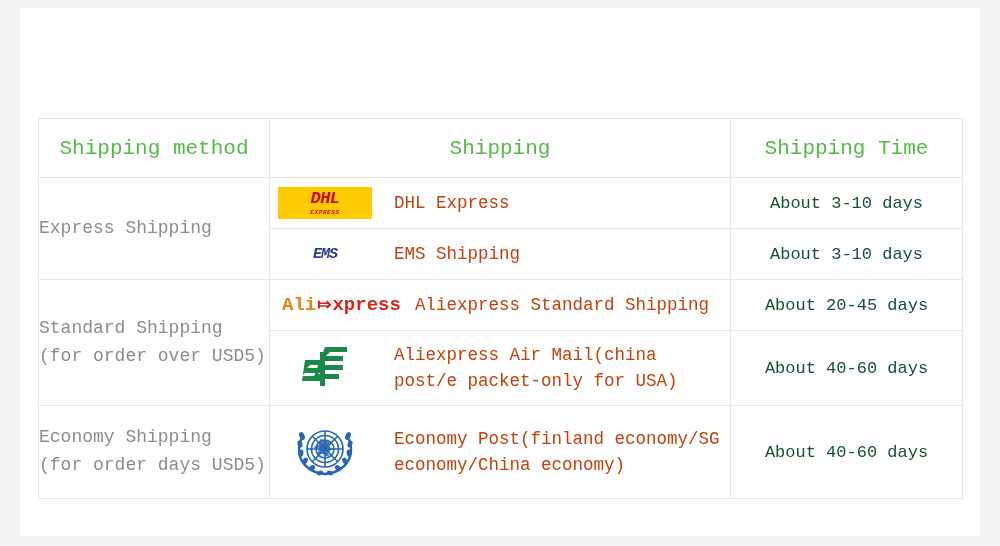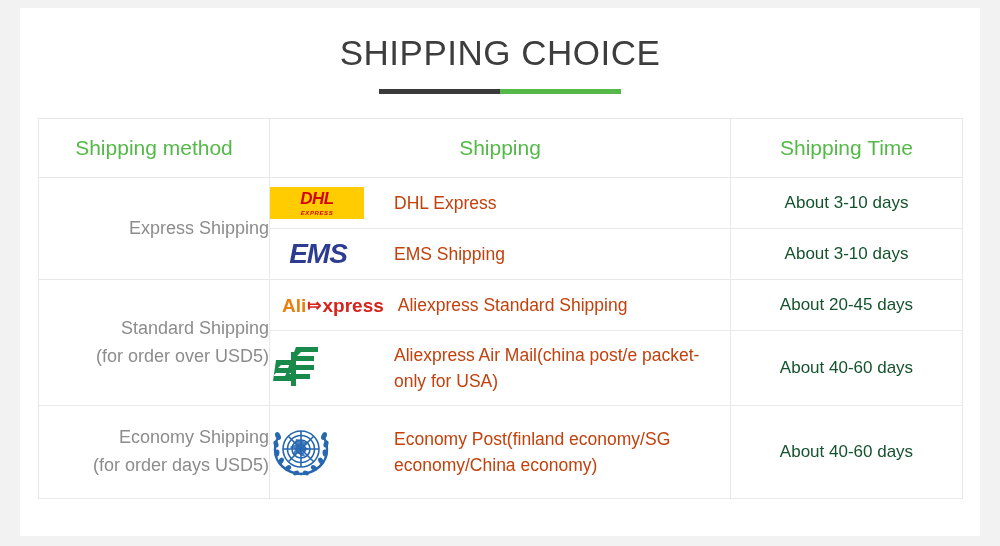--- a/index.html
+++ b/index.html
@@ -51,20 +51,21 @@
     flex: 1 1 50%;
     background: #54b948;
   }
 
   
   .table-wrap {
     position: absolute;
     left: 18px;
     top: 110px;
     width: 924px;
+    font-family: Liberation Mono, monospace;
   }
   table.shipping-table {
     width: 924px;
     border-collapse: collapse;
     table-layout: fixed;
   }
   table.shipping-table td,
   table.shipping-table th {
     border: 1px solid #e8e8e8;
     padding: 0;
@@ -77,21 +78,21 @@
 
   .th-cell {
     height: 58px;
     text-align: center;
     color: #54b948;
     font-size: 21px;
     font-weight: 400;
   }
 
   .method-cell {
-    text-align: right;
+    text-align: left;
     color: #8c8c8c;
     font-size: 18px;
     line-height: 1.55;
     padding: 6px 8px;
   }
   .time-cell {
     text-align: center;
     color: #14532d;
     font-size: 17px;
     padding: 6px 8px;
@@ -102,20 +103,21 @@
   }
   .courier-inner {
     display: flex;
     align-items: center;
     gap: 14px;
   }
   .courier-logo {
     flex: 0 0 110px;
     display: flex;
     align-items: center;
+    justify-content: center;
   }
   .courier-label {
     color: #c2410c;
     font-size: 17.5px;
     line-height: 1.5;
   }
 
   .row-express-1 .courier-cell,
   .row-express-2 .courier-cell { height: 50px; }
   .row-ali       .courier-cell { height: 50px; }
@@ -158,21 +160,21 @@
   .logo-ems {
     width: 96px;
     height: 34px;
     position: relative;
   }
   .logo-ems .ems-word {
     position: absolute;
     left: 50%;
     top: 50%;
     transform: translate(-50%, -50%);
-    font-size: 28px;
+    font-size: 15px;
     font-weight: bold;
     font-style: italic;
     color: #2d3c91;
     letter-spacing: -1px;
     line-height: 1;
     z-index: 2;
   }
   .logo-ems .ems-bars-l,
   .logo-ems .ems-bars-r {
     position: absolute;
@@ -208,27 +210,20 @@
   .logo-ali .xpress-part { color: #d6231c; }
 
   .logo-post { display: block; }
   .logo-un { display: block; }
 </style>
 </head>
 <body>
 
 <div class="page-card">
 
-  <div class="title-block">
-    <div class="title-text">SHIPPING CHOICE</div>
-    <div class="title-rule">
-      <div class="rule-dark"></div>
-      <div class="rule-green"></div>
-    </div>
-  </div>
 
   <div class="table-wrap">
     <table class="shipping-table">
       <colgroup>
         <col class="c-method">
         <col class="c-courier">
         <col class="c-time">
       </colgroup>
       <tbody>
 

